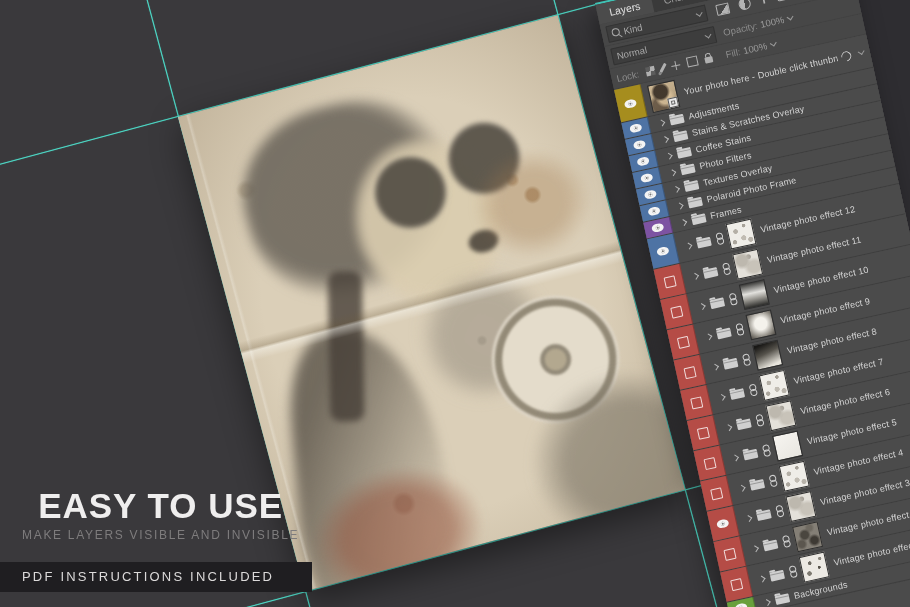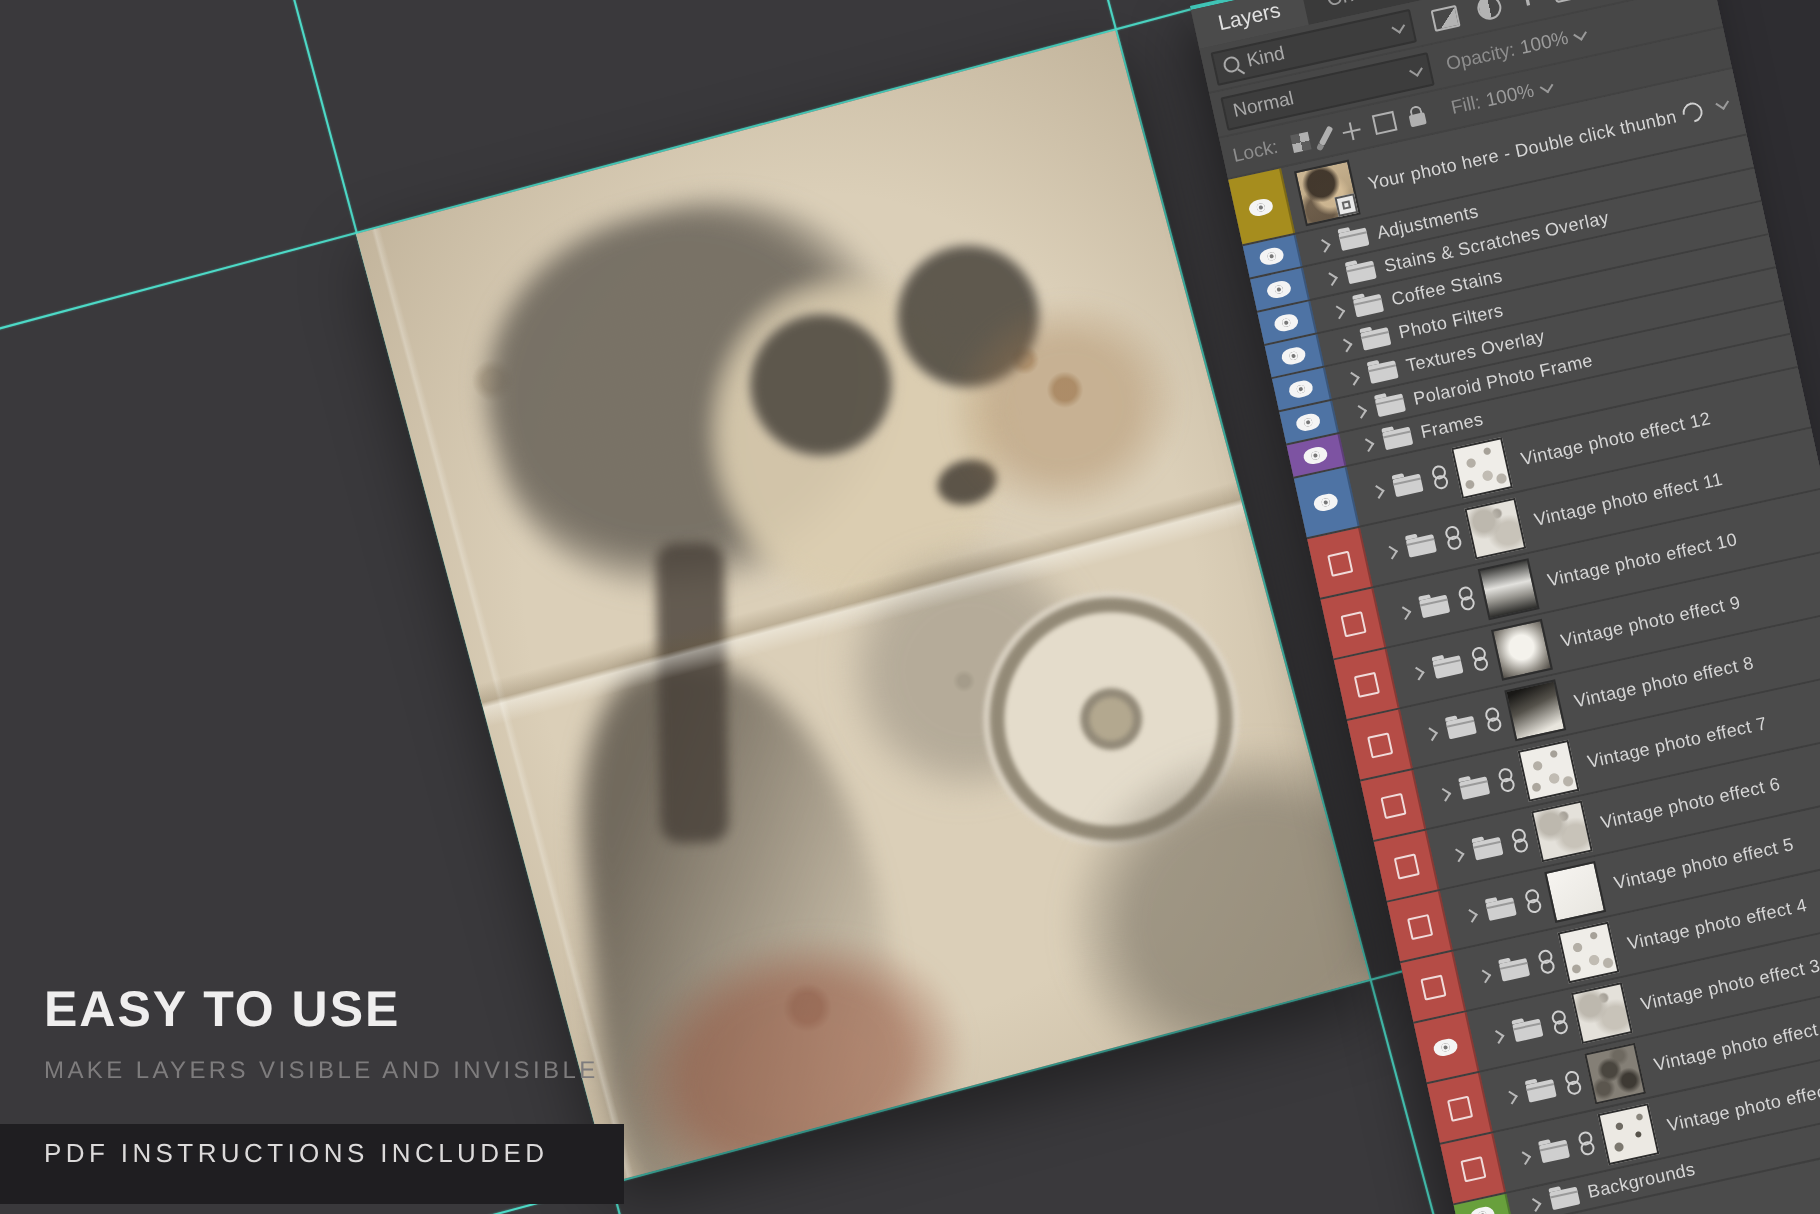--- a/index.html
+++ b/index.html
@@ -51,24 +51,24 @@
         radial-gradient(circle at 30% 88%, rgba(120,70,50,.35) 0 1.4%, transparent 2.4%),
         radial-gradient(circle at 60% 60%, rgba(80,70,55,.25) 0 .7%, transparent 1.5%),
         radial-gradient(ellipse at 50% 50%, transparent 60%, rgba(120,100,72,.25) 100%);}
   #photo::after{content:"";position:absolute;inset:0;
       background:linear-gradient(180deg, transparent 47.5%, rgba(110,92,62,.28) 49.4%,
                  rgba(255,255,250,.4) 50%, transparent 52%),
                  linear-gradient(90deg, transparent 2%, rgba(255,255,250,.25) 2.4%, transparent 3.2%);}
 
   
   #caption{position:absolute;left:22px;top:487px;color:#efeeee;}
-  #caption .t1{font-size:25px;font-weight:bold;letter-spacing:1px;line-height:37px;}
+  #caption .t1{font-size:35px;font-weight:bold;letter-spacing:1px;line-height:37px;text-align:center;}
   #caption .t2{font-size:26px;letter-spacing:4.5px;color:#8f8d8d;line-height:29px;margin-top:1px;}
   #caption .t3{font-size:12px;letter-spacing:1.7px;color:#7e7c7d;margin-top:4px;}
-  #pdf-bar{position:absolute;left:0;top:562px;width:312px;height:40px;background:#1f1e21;
+  #pdf-bar{position:absolute;left:0;top:562px;width:312px;height:30px;background:#1f1e21;
            color:#dcdada;font-size:13px;letter-spacing:2.2px;line-height:30px;
            padding-left:22px;box-sizing:border-box;}
 
   
   #panel-rot{position:absolute;left:595px;top:3px;transform:rotate(-12.4deg);
              transform-origin:0 0;}
   #panel{position:relative;width:258px;height:720px;background:#4b4b4b;
          box-shadow:-8px 10px 26px rgba(0,0,0,.4);font-size:9.5px;color:#d4d4d4;}
   #panel-shade{position:absolute;left:258px;top:-120px;width:420px;height:1000px;
                background:#2e2d31;}

